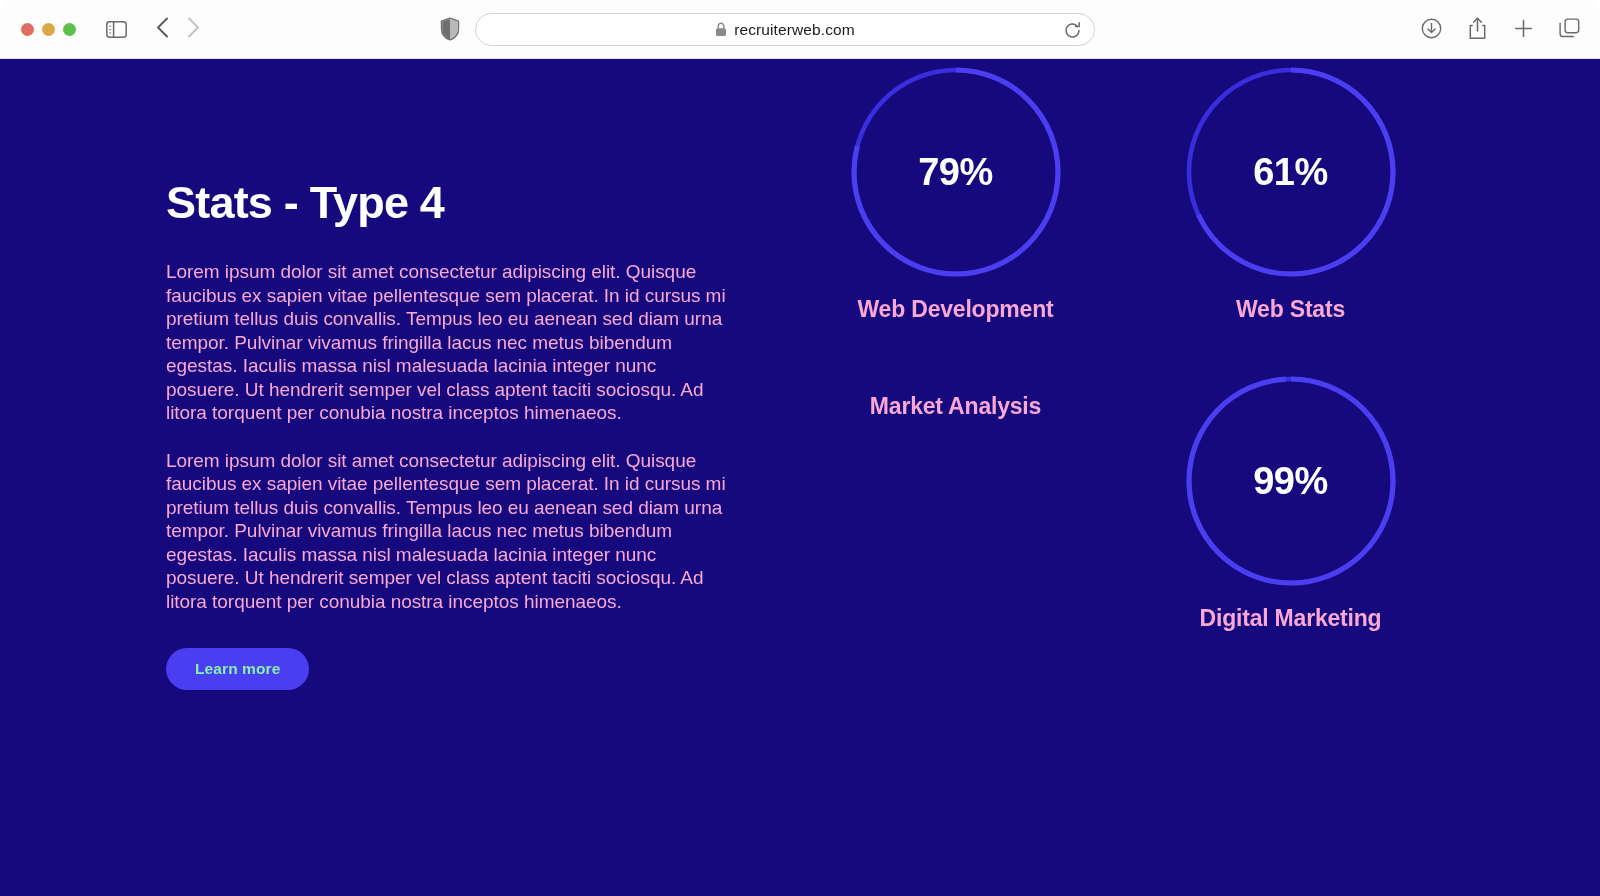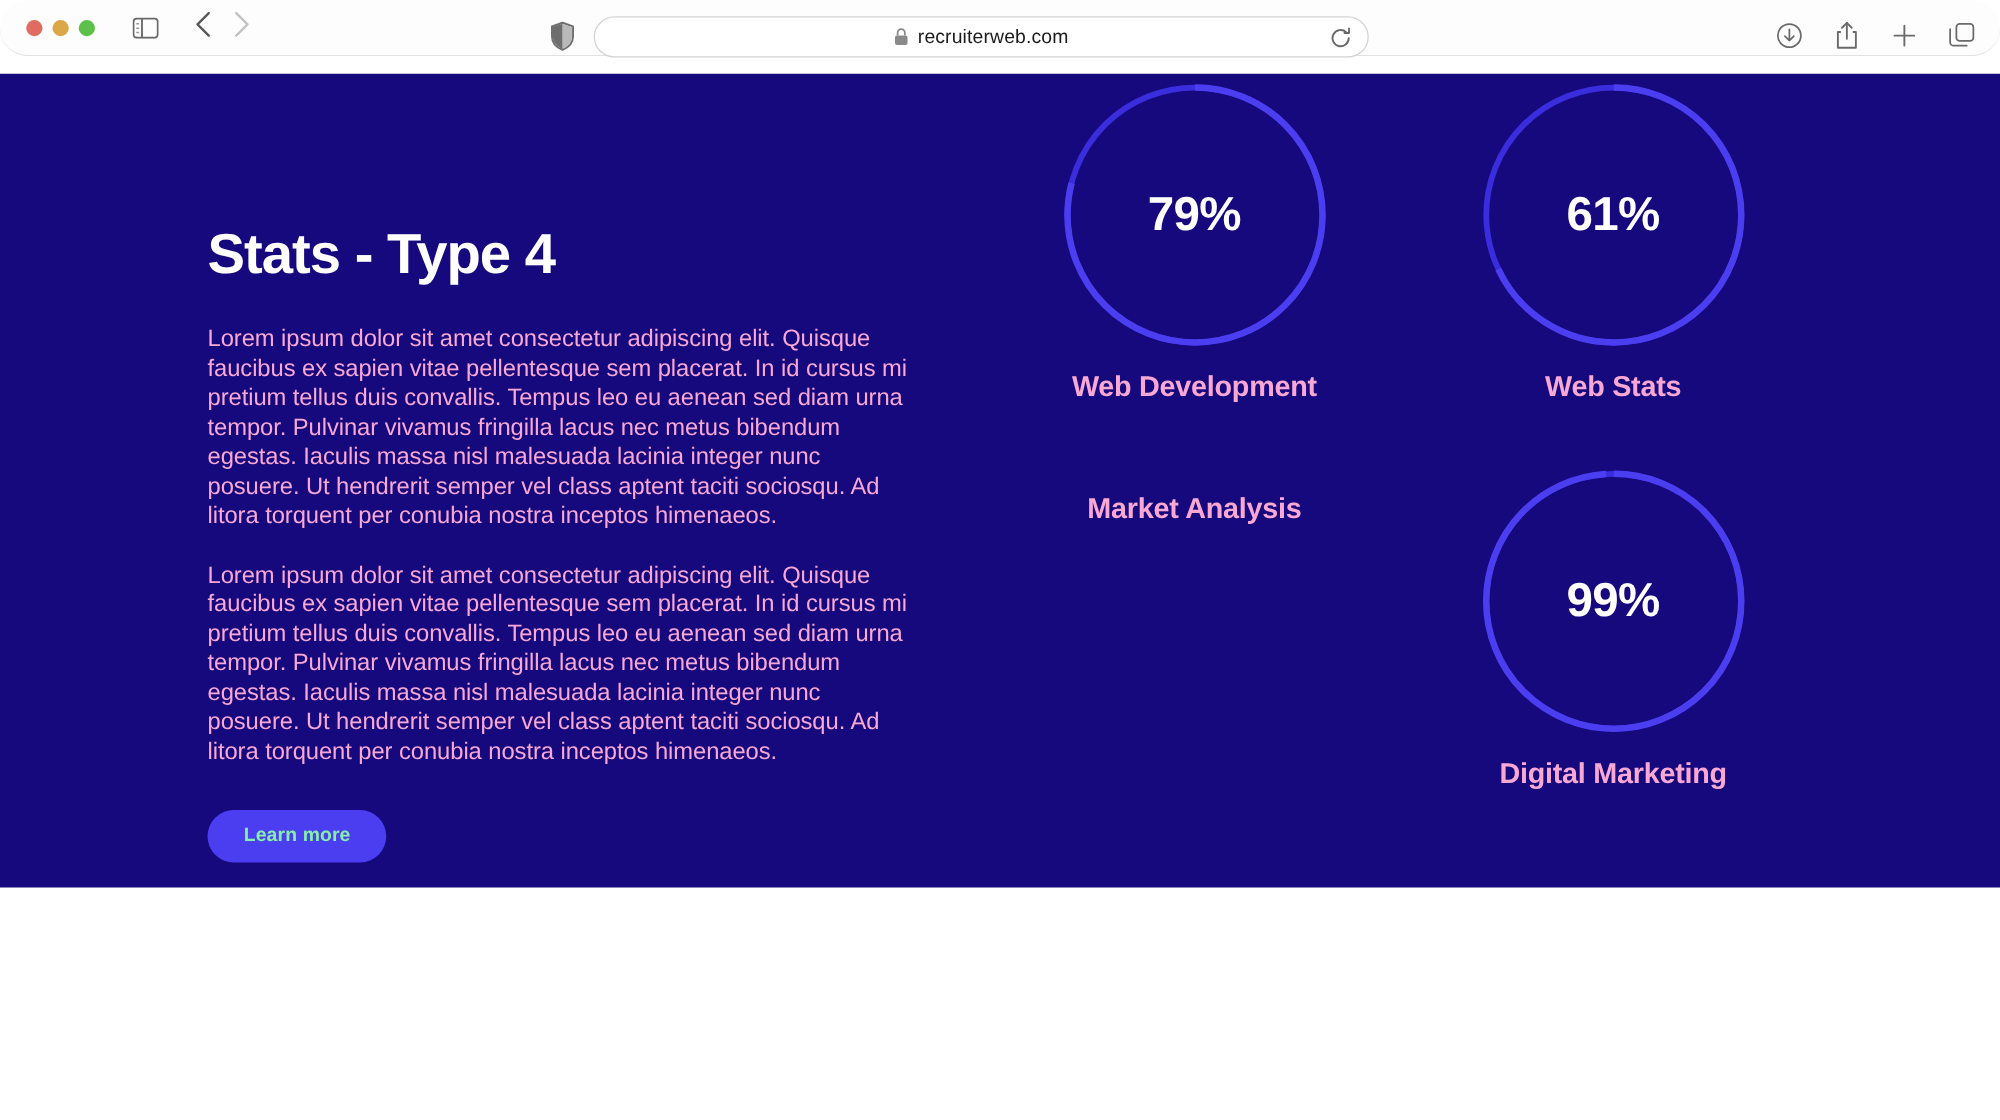--- a/index.html
+++ b/index.html
@@ -17,28 +17,27 @@
     width: 1600px;
     height: 896px;
     background: #ffffff;
   }
 
   
   .browser-chrome {
     position: absolute;
     top: 0; left: 0;
     width: 1600px;
-    height: 45px;
+    height: 59px;
     background: #fdfdfd;
     border-top-left-radius: 13px;
     border-top-right-radius: 13px;
     border-bottom: 1px solid #e2e2e2;
     display: flex;
     align-items: center;
-    border-radius: 29px;
   }
 
   .traffic-lights {
     display: flex;
     align-items: center;
     gap: 8px;
     margin-left: 21px;
   }
   .tl { width: 13px; height: 13px; border-radius: 50%; display: block; }
   .tl-red    { background: #e06c60; }
@@ -108,21 +107,21 @@
   .tool-btn {
     width: 22px; height: 24px;
     display: flex; align-items: center; justify-content: center;
   }
 
   
   .page {
     position: absolute;
     top: 59px; left: 0;
     width: 1600px;
-    height: 651px;
+    height: 837px;
     background: #16097e;
     overflow: hidden;
     text-decoration: underline;
   }
 
   .content {
     position: absolute;
     top: 0; left: 0;
     width: 1600px;
     height: 837px;

